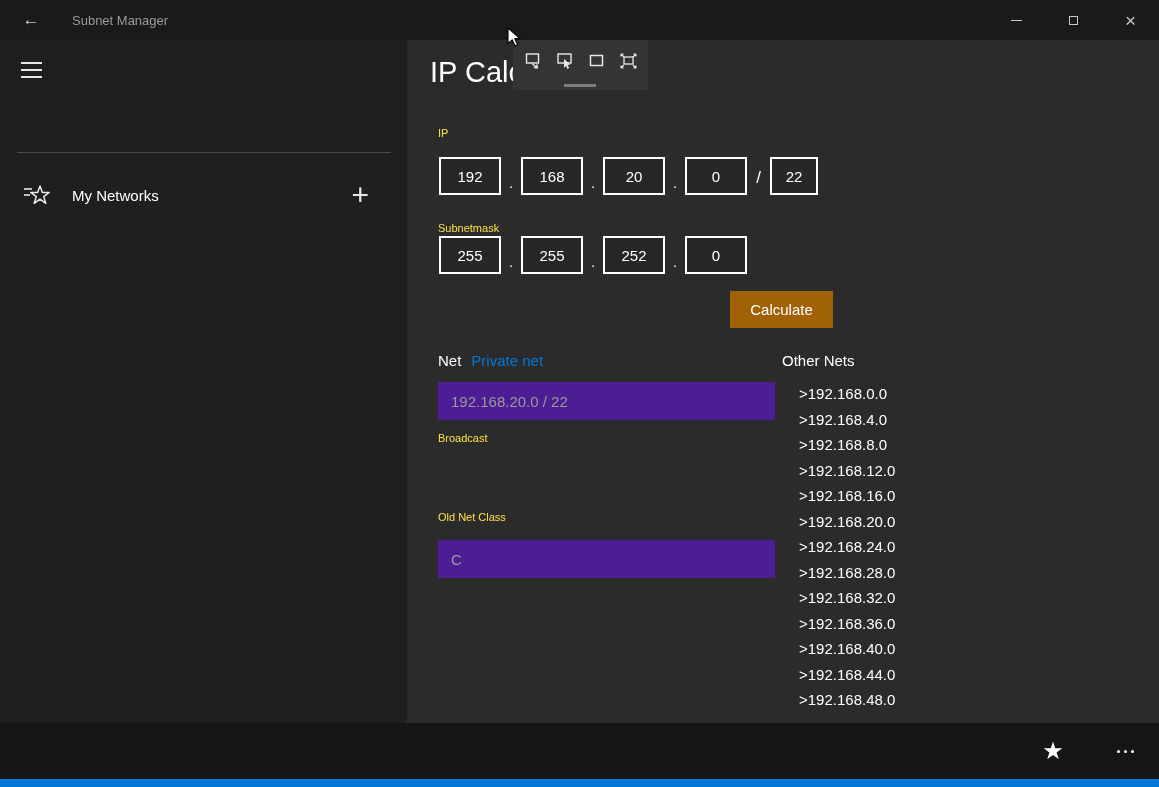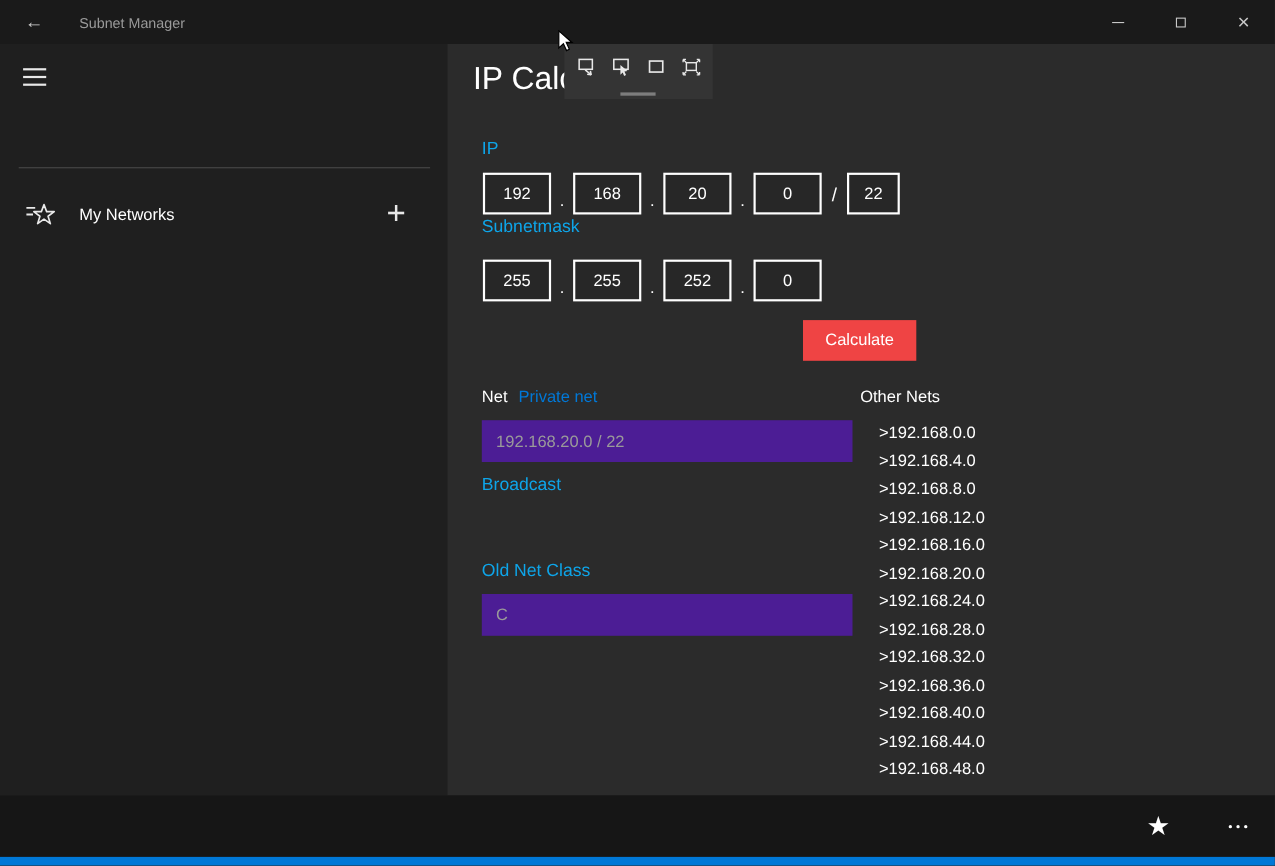--- a/index.html
+++ b/index.html
@@ -56,40 +56,40 @@
   .sidebar-divider { position: absolute; left: 17px; top: 112px; width: 374px; height: 1px; background: #494949; }
   .add-btn {
     margin-left: auto; margin-right: 38px; font-size: 30px; font-weight: 100;
     color: #e8e8e8; line-height: 30px; cursor: pointer;
   }
 
   
   .main { position: absolute; left: 407px; top: 40px; width: 752px; height: 683px; background: #2b2b2b; }
   .page-title { position: absolute; left: 23px; top: 16px; font-size: 29px; font-weight: 300; color: #ffffff; white-space: nowrap; }
 
-  .field-label { position: absolute; font-size: 16px; color: #0ea5e9; }
+  .field-label { position: absolute; font-size: 11px; color: #fde047; }
   .lbl-ip { left: 31px; top: 87px; }
-  .lbl-subnet { left: 31px; top: 158px; }
+  .lbl-subnet { left: 31px; top: 182px; }
   .lbl-broadcast { left: 31px; top: 392px; }
   .lbl-oldclass { left: 31px; top: 471px; }
 
   .octet-row { position: absolute; left: 32px; display: flex; align-items: center; height: 38px; }
   .row-ip { top: 117px; }
   .row-mask { top: 196px; }
   input.octet {
     width: 62px; height: 38px; background: #272727; border: 2px solid #ffffff;
     color: #ffffff; font-size: 15px; text-align: center; font-family: inherit; outline: none;
   }
   input.cidr { width: 48px; }
   .sep { width: 20px; text-align: center; font-size: 15px; color: #ffffff; align-self: flex-end; padding-bottom: 4px; }
   .slash-sep { width: 23px; font-size: 17px; padding-bottom: 7px; }
 
   .calc-btn {
     position: absolute; left: 323px; top: 251px; width: 103px; height: 37px;
-    background: #ef4444; border: none; color: #ffffff; font-size: 15px;
+    background: #a16207; border: none; color: #ffffff; font-size: 15px;
     font-family: inherit; cursor: pointer;
   }
 
   .net-row { position: absolute; left: 31px; top: 312px; font-size: 15px; display: flex; gap: 10px; }
   .private-net-link { color: #0078d7; cursor: pointer; }
 
   input.result-field {
     position: absolute; left: 31px; width: 337px; height: 38px;
     background: #4c1d95; border: none; color: #9a9a9a; font-size: 15px;
     padding-left: 13px; font-family: inherit; outline: none;

